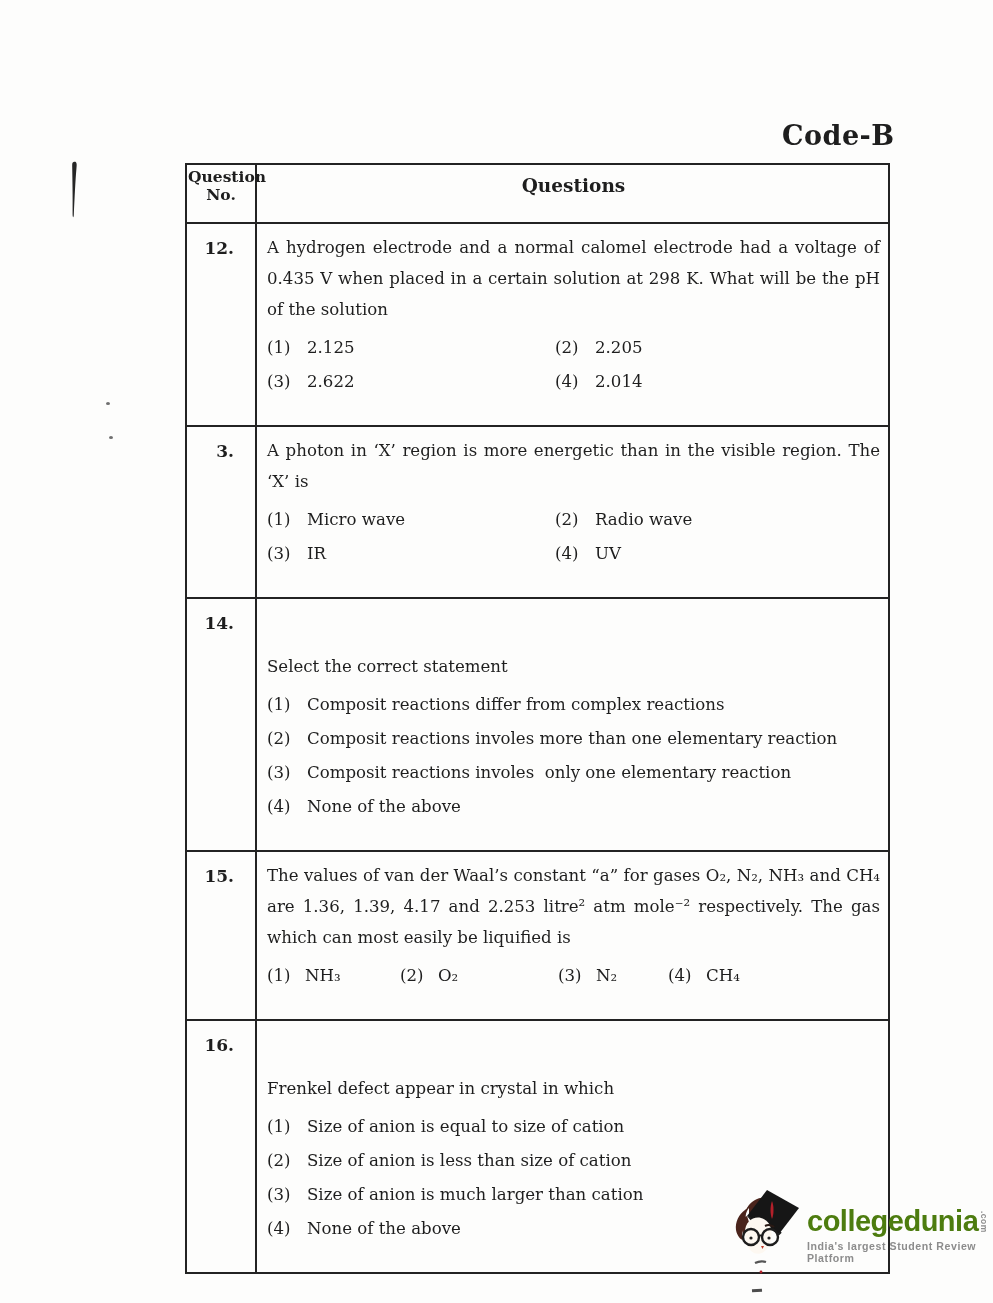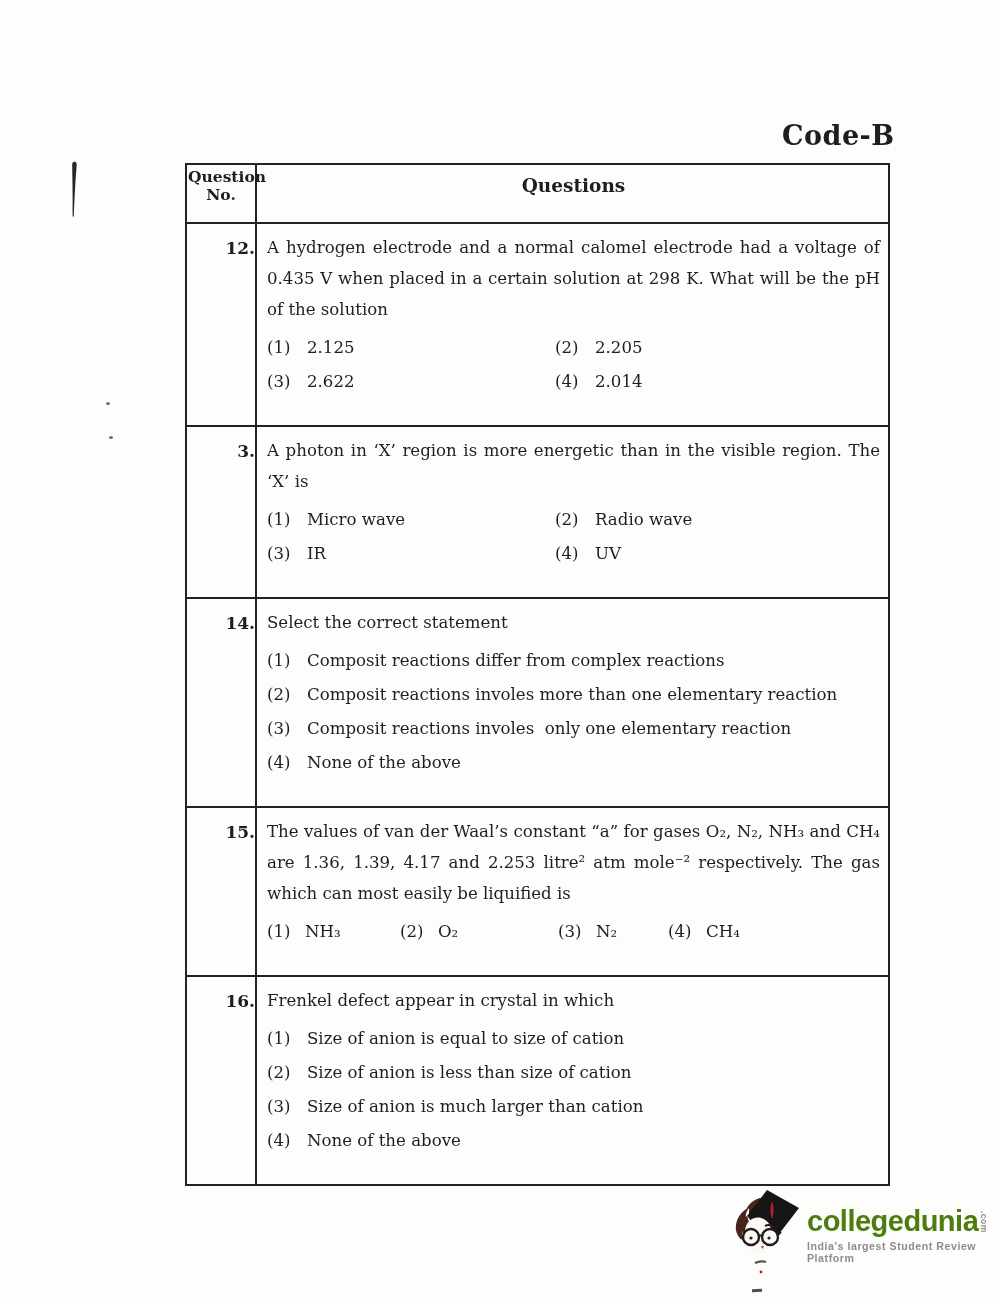--- a/index.html
+++ b/index.html
@@ -30,21 +30,21 @@
     box-sizing:border-box;
     background:#fdfdfc;
   }
   .row{display:flex;box-sizing:border-box;}
   .row + .row{border-top:2px solid #232323;}
   .cell-num{
     width:70px;flex-shrink:0;
     border-right:2px solid #232323;
     box-sizing:border-box;
     text-align:right;
-    padding:14px 0 0 2px;
+    padding:14px 21px 0 2px;
     font-weight:bold;font-size:17px;
   }
   .cell-body{
     flex:1;box-sizing:border-box;
     padding:8px 8px 26px 10px;
   }
   
   .thead{min-height:46px;}
   .thead .cell-num{
     text-align:center;padding:3px 1px 2px 1px;
@@ -60,21 +60,21 @@
   .r12{min-height:182px;}
   .r13{min-height:139px;}
   .r14{min-height:183px;}
   .r15{min-height:141px;}
   .r16{min-height:170px;}
 
   .qtext{
     margin:0;font-size:16.6px;line-height:31px;
     text-align:justify;
   }
-  .qtext.noj{text-align:left;}
+  .qtext.noj{text-align:left;margin-top:44px;}
 
   .opts{margin-top:6px;font-size:16.6px;}
   .opt{display:flex;line-height:34px;}
   .olabel{width:40px;flex-shrink:0;}
   .otext{white-space:pre-wrap;}
 
   .opts-grid2{display:grid;grid-template-columns:288px auto;}
   .opts-list .opt{line-height:34px;}
   .opts-inline{display:flex;}
   .opts-inline .opt.w1{width:133px;}

